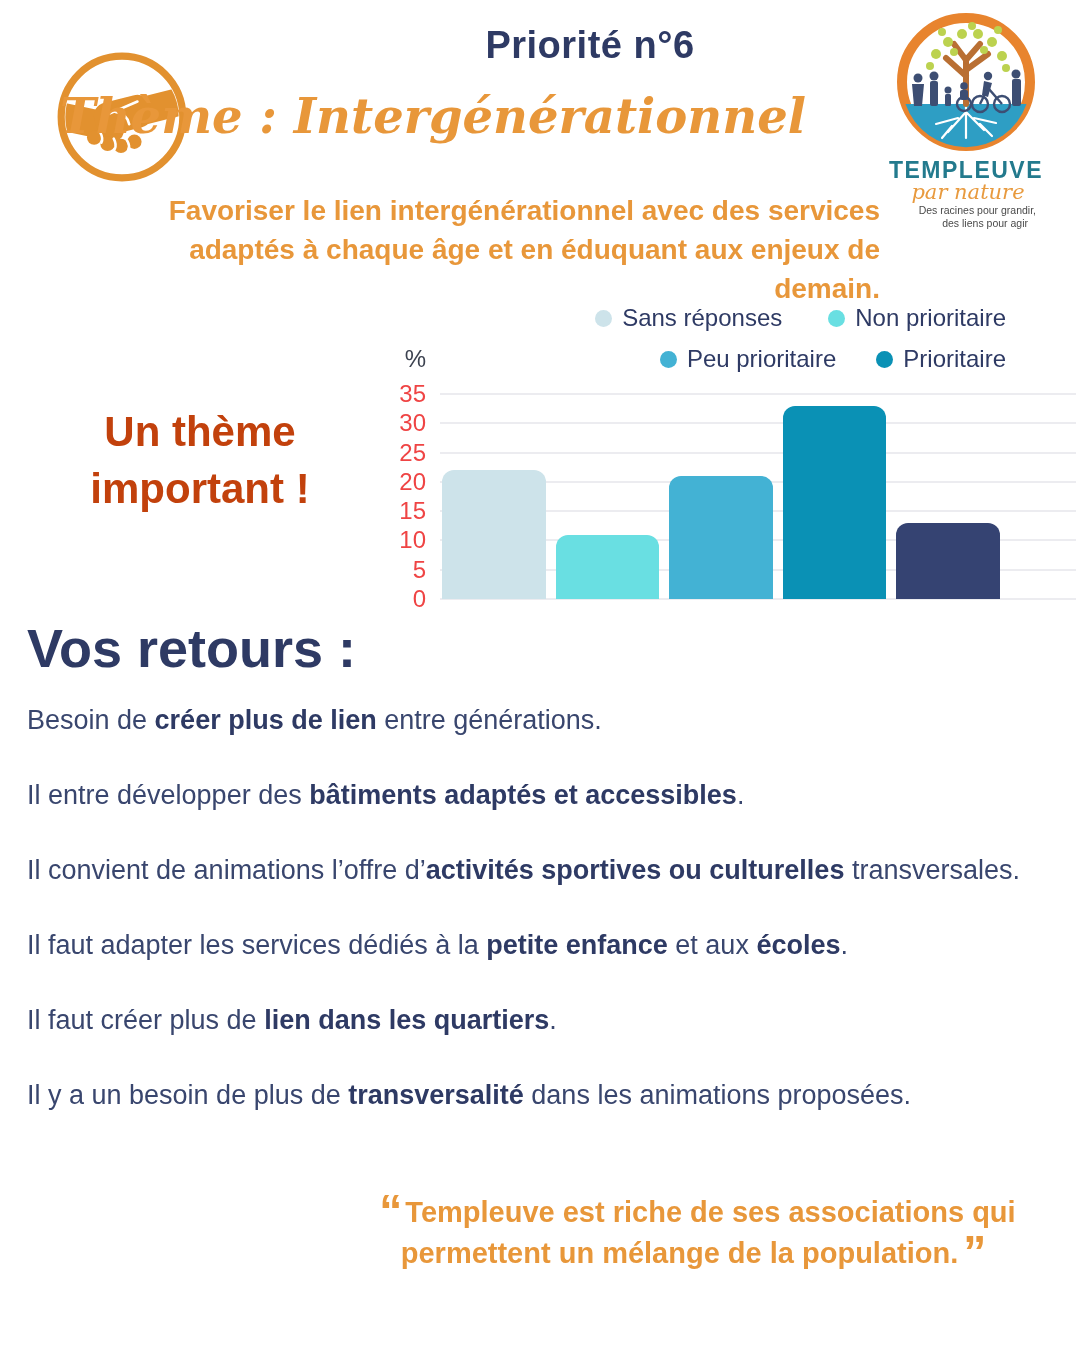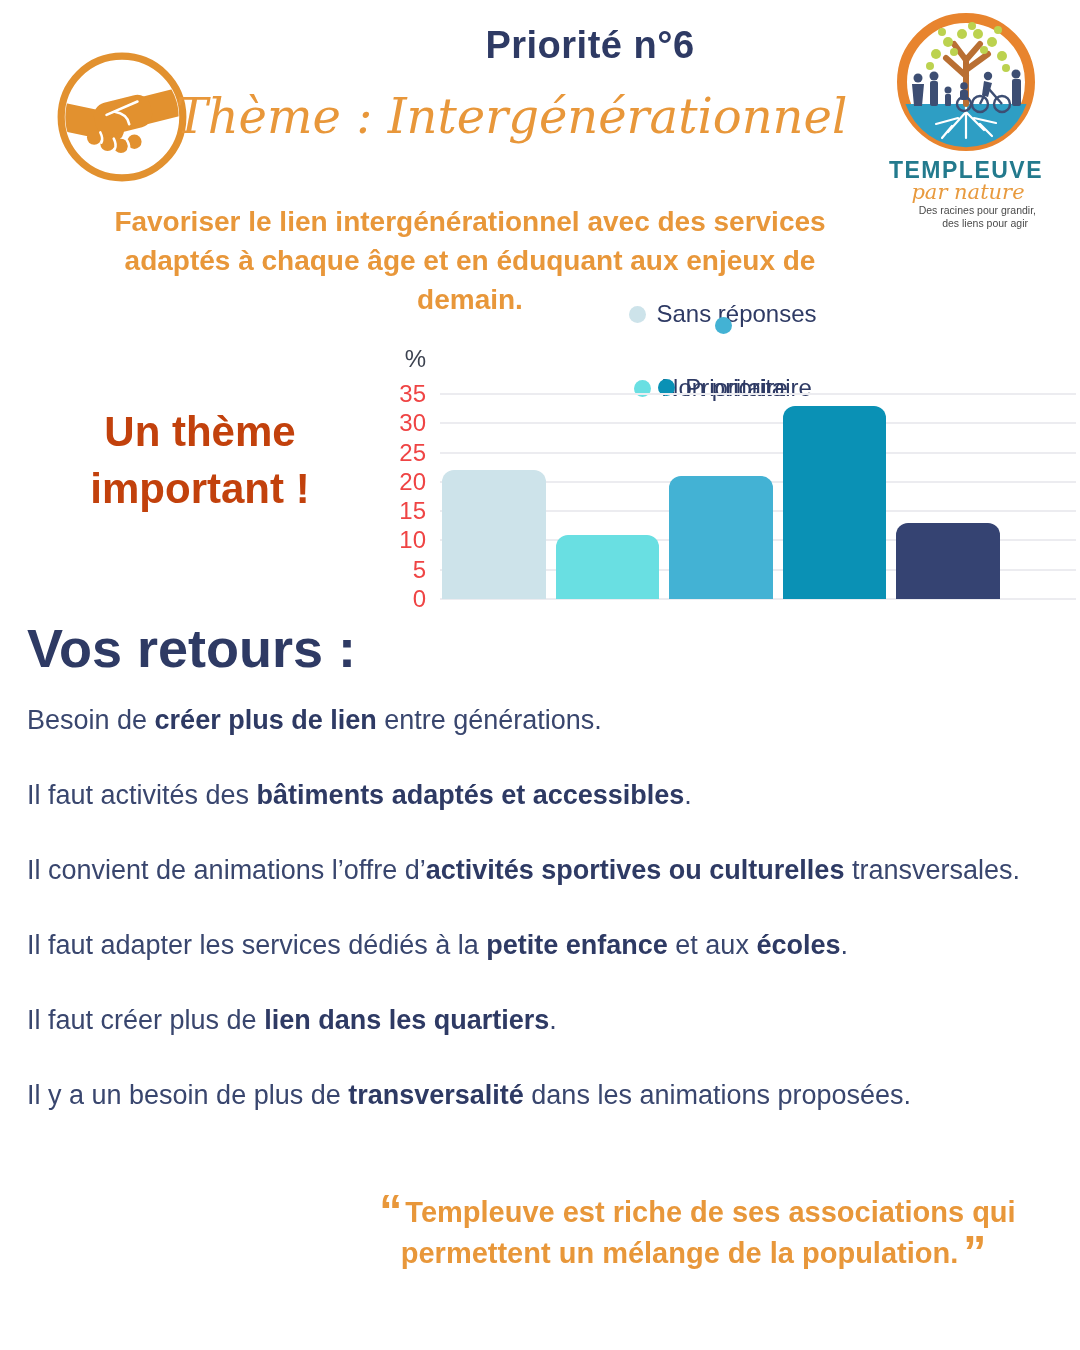--- a/index.html
+++ b/index.html
@@ -11,32 +11,32 @@
     color:#35426B;
     border-radius:12px;
   }
   
   .hs-icon { position:absolute; left:55px; top:50px; width:134px; height:134px; }
   .page-title {
     position:absolute; left:180px; top:24px; width:820px;
     text-align:center; font-size:38px; font-weight:700; color:#2E3A64; letter-spacing:.5px;
   }
   .theme-line {
-    position:absolute; left:54px; top:88px; width:915px;
-    text-align:center; font-family:"DejaVu Serif", serif; font-style:italic;
-    font-size:48px; color:#E8973A; font-weight:400;
+    position:absolute; left:60px; top:88px; width:915px;
+    text-align:left; font-family:"DejaVu Serif", serif; font-style:italic;
+    font-size:48px; color:#E8973A; font-weight:700;
   }
   .logo { position:absolute; right:22px; top:6px; width:184px; height:224px; }
   .subtitle {
-    position:absolute; left:60px; top:202px; width:820px;
-    text-align:center; font-size:28px; font-weight:700; color:#E8973A; line-height:39px;
+    position:absolute; left:60px; top:191px; width:820px;
+    text-align:right; font-size:28px; font-weight:700; color:#E8973A; line-height:39px;
   }
   
   .chart { position:absolute; left:396px; top:300px; width:680px; }
-  .legend-row { display:flex; justify-content:flex-start; align-items:center;flex-direction:column; }
+  .legend-row { display:flex; justify-content:flex-end; align-items:center; }
   .legend-row-1 { margin-left:44px; margin-right:70px; gap:46px; height:36px; }
   .mid-row { display:flex; align-items:center; height:46px; }
   .pct { width:44px; text-align:right; padding-right:14px; font-size:24px; color:#3C4250; }
   .legend-row-2 { flex:1; gap:40px; margin-right:70px; }
   .legend-item { display:flex; align-items:center; gap:10px; font-size:24px; color:#2E3A64; }
   .legend-dot { width:17px; height:17px; border-radius:50%; flex:0 0 auto; }
   .plot-row { display:flex; margin-top:12px; }
   .y-axis { width:44px; position:relative; height:205px; }
   .ytick {
     position:absolute; right:14px; transform:translateY(-50%);
@@ -174,20 +174,21 @@
         <div class="legend-item">
           <span class="legend-dot" style="background: rgb(105, 223, 226);"></span>
           <span>Non prioritaire</span>
         </div>
       </div>
     <div class="mid-row">
       <div class="pct">%</div>
       <div class="legend-row legend-row-2">
           <div class="legend-item">
             <span class="legend-dot" style="background: rgb(67, 178, 212);"></span>
+            <span>Peu prioritaire</span>
           </div>
           <div class="legend-item">
             <span class="legend-dot" style="background: rgb(10, 145, 181);"></span>
             <span>Prioritaire</span>
           </div>
         </div>
     </div>
     <div class="plot-row">
       <div class="y-axis">
           <div class="ytick" style="top: 100%;">0</div>
@@ -220,21 +221,21 @@
   </div>
 
   <div class="theme-note">
     <div>Un thème</div>
     <div>important !</div>
   </div>
 
   <div class="feedback-heading">Vos retours :</div>
   <div class="feedback-list">
       <p class="feedback-item"><span>Besoin de </span><span class="b">créer plus de lien</span><span> entre générations.</span></p>
-      <p class="feedback-item"><span>Il faut activités des </span><span class="b">bâtiments adaptés et accessibles</span><span>.</span></p>
+      <p class="feedback-item"><span>Il entre développer des </span><span class="b">bâtiments adaptés et accessibles</span><span>.</span></p>
       <p class="feedback-item"><span>Il convient de animations l’offre d’</span><span class="b">activités sportives ou culturelles</span><span> transversales.</span></p>
       <p class="feedback-item"><span>Il faut adapter les services dédiés à la </span><span class="b">petite enfance</span><span> et aux </span><span class="b">écoles</span><span>.</span></p>
       <p class="feedback-item"><span>Il faut créer plus de </span><span class="b">lien dans les quartiers</span><span>.</span></p>
       <p class="feedback-item"><span>Il y a un besoin de plus de </span><span class="b">transversalité</span><span> dans les animations proposées.</span></p>
     </div>
 
   <div class="quote">
     <span class="qmark">“</span><span>Templeuve est riche de ses associations qui</span><br>
     <span>permettent un mélange de la population.</span><span class="qmark">”</span>
   </div>

